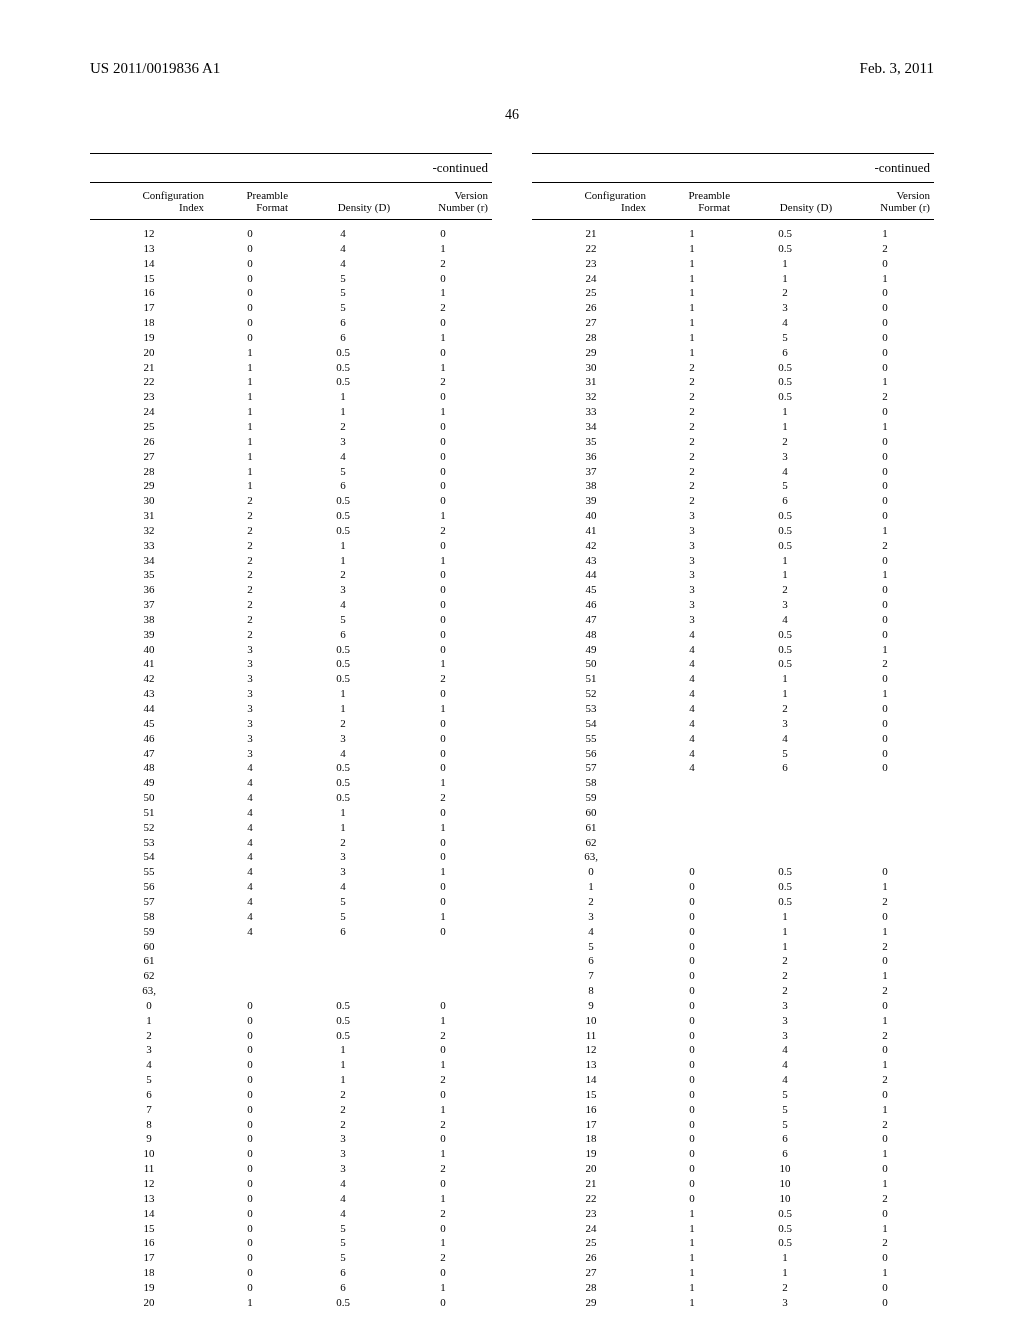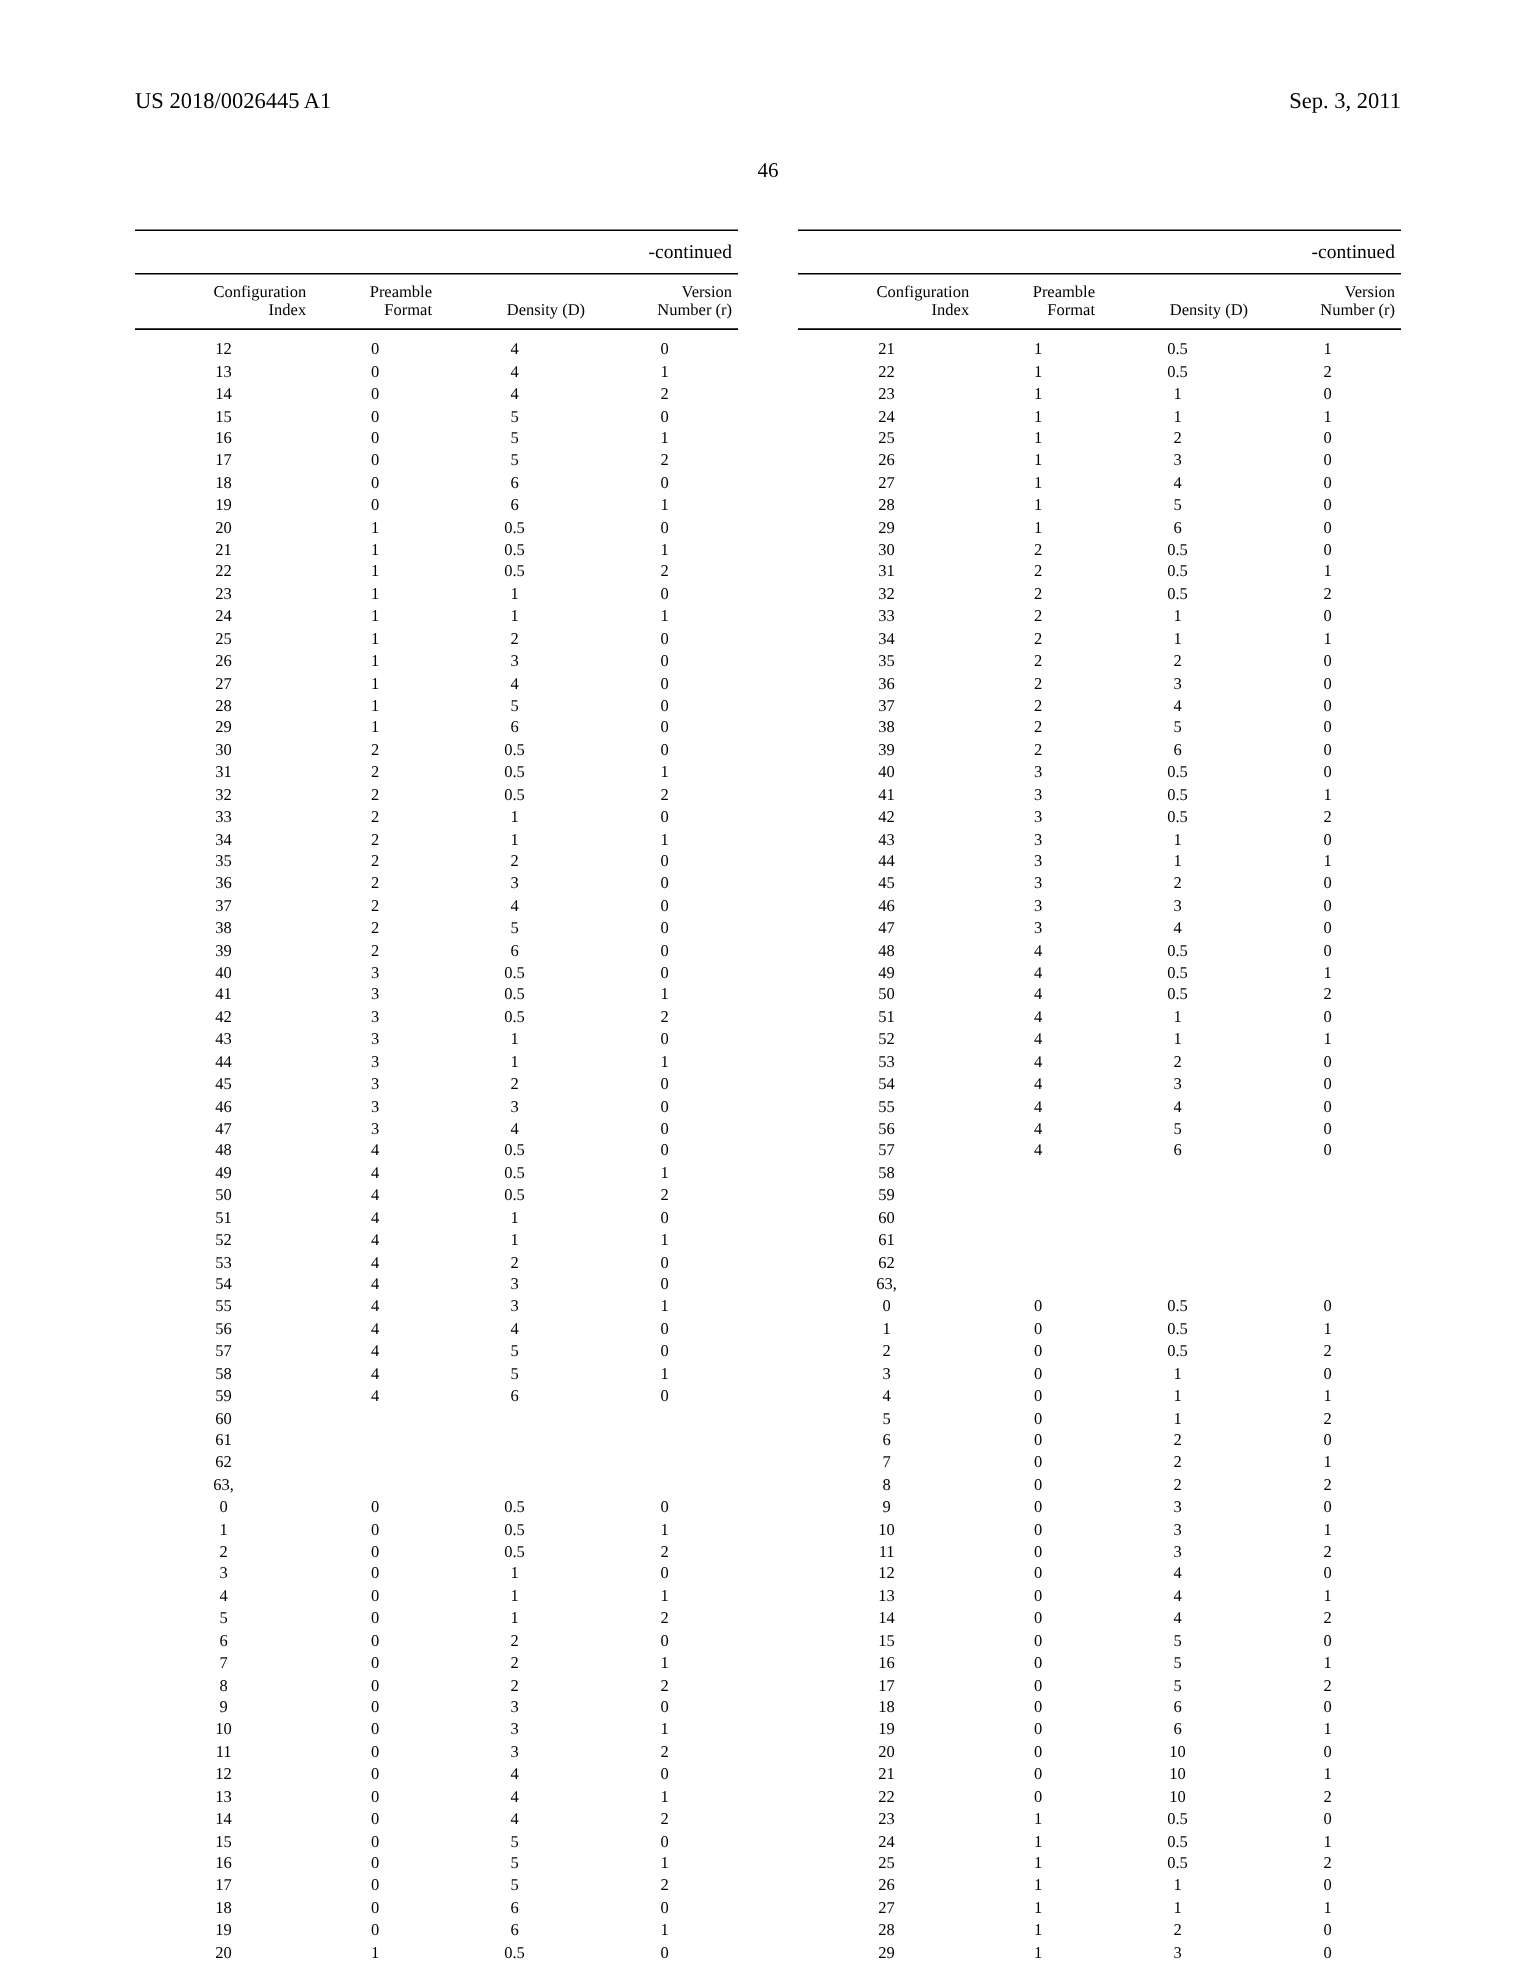--- a/index.html
+++ b/index.html
@@ -64,22 +64,22 @@
   .thick-top {
     border-top: 1.5px solid #000;
   }
 </style>
 </head>
 <body>
 
 <div class="page">
 
   <div class="header-row">
-    <div>US 2018/0026445 A1</div>
-    <div>Sep. 3, 2011</div>
+    <div>US 2011/0019836 A1</div>
+    <div>Feb. 3, 2011</div>
   </div>
 
   <div class="page-number">46</div>
 
   <div class="columns">
     <div class="col">
       <table class="tbl thick-top">
         <thead>
           <tr>
               <th colspan="4" class="continued">-continued</th>

